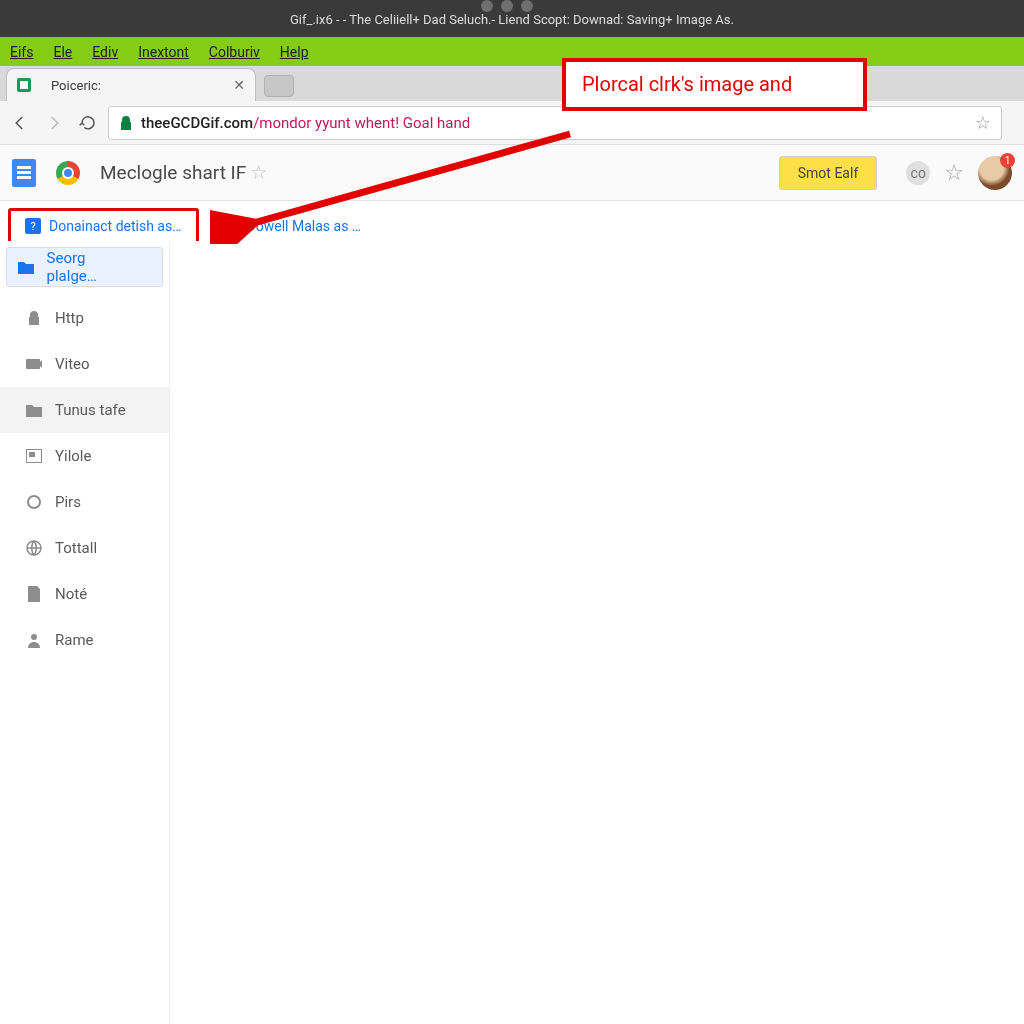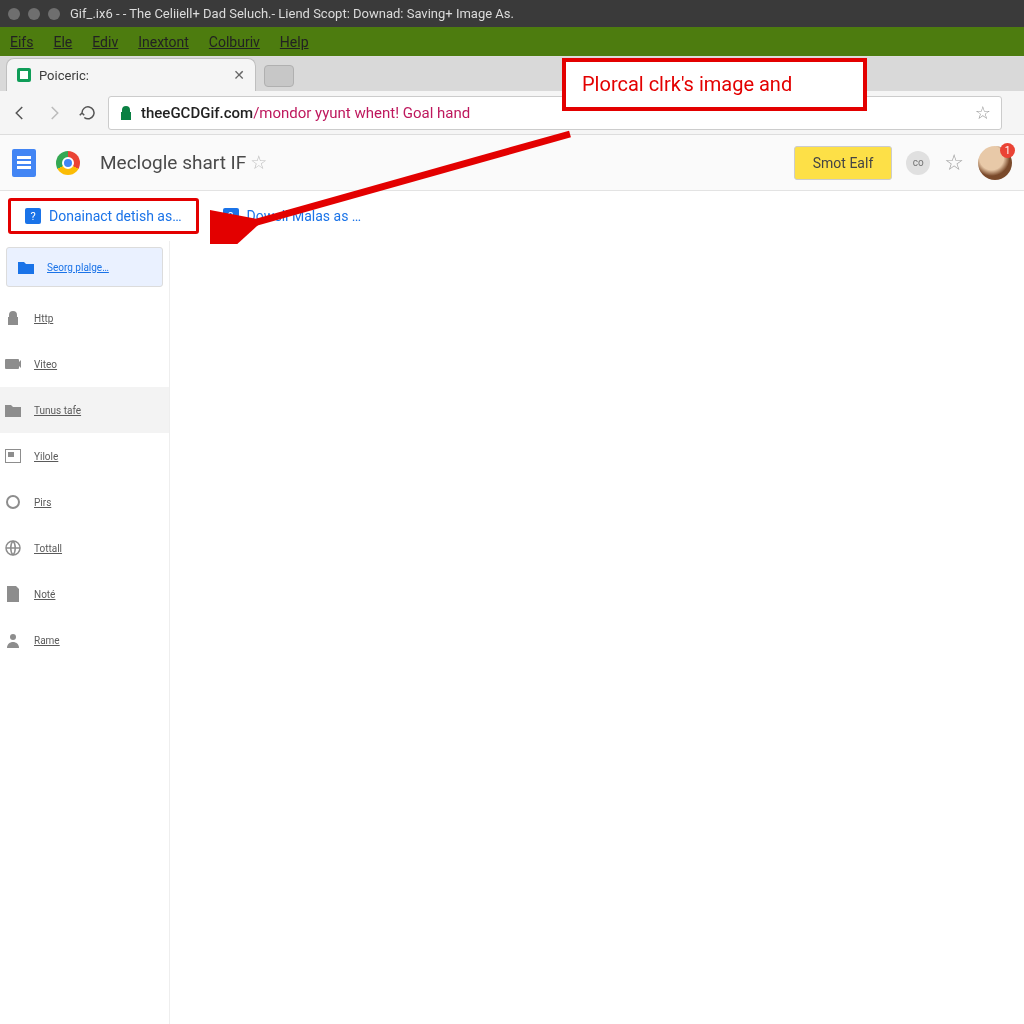--- a/index.html
+++ b/index.html
@@ -1,31 +1,31 @@
 <!DOCTYPE html>
 <html><head>
 <meta charset="utf-8">
 <style>
   * { box-sizing: border-box; margin: 0; padding: 0; font-family: -apple-system, "Segoe UI", Roboto, Arial, sans-serif; }
   html, body { width: 1024px; height: 1024px; background: #fff; overflow: hidden; }
 
   
-  .os-titlebar { height: 27px; background: #3a3a3a; color: #dcdcdc; display: flex; align-items: center; padding: 0 8px; font-size: 13px; }
+  .os-titlebar { height: 37px; background: #3a3a3a; color: #dcdcdc; display: flex; align-items: center; padding: 0 8px; font-size: 13px; flex-direction: column; }
   .traffic-lights { display: flex; gap: 8px; margin-right: 10px; }
   .traffic-lights span { width: 12px; height: 12px; border-radius: 50%; background: #6f6f6f; display: inline-block; }
   .os-title { white-space: nowrap; overflow: hidden; text-overflow: ellipsis; }
 
   
-  .menu-bar { height: 30px; background: #4d7c0f; display: flex; align-items: center; gap: 20px; padding: 8px 10px; font-size: 14px; color: #222; border-bottom: 1px solid #ddd; }
+  .menu-bar { height: 30px; background: #84cc16; display: flex; align-items: center; gap: 20px; padding: 8px 10px; font-size: 14px; color: #222; border-bottom: 1px solid #ddd; }
   .menu-item { cursor: default; }
   .menu-item .u { text-decoration: underline; }
 
   
   .tab-strip { height: 34px; background: #d9d9d9; display: flex; align-items: flex-end; padding-left: 6px; position: relative; }
-  .tab { display: flex; align-items: center; gap: 8px; height: 30px; background: #f5f5f5; border: 1px solid #bfbfbf; border-bottom: none; border-top-left-radius: 8px; border-top-right-radius: 8px; padding: 16px 10px; font-size: 13px; color: #3c3c3c; min-width: 250px; position: relative; }
+  .tab { display: flex; align-items: center; gap: 20px; height: 30px; background: #f5f5f5; border: 1px solid #bfbfbf; border-bottom: none; border-top-left-radius: 8px; border-top-right-radius: 8px; padding: 16px 10px; font-size: 13px; color: #3c3c3c; min-width: 250px; position: relative; }
   .tab .favicon { width: 14px; height: 14px; background: #0f9d58; border-radius: 2px; position: relative; }
   .tab .favicon::after { content: ""; position: absolute; inset: 3px; background: #fff; }
   .tab .close { margin-left: auto; color: #666; font-size: 14px; cursor: pointer; }
   .new-tab { width: 30px; height: 22px; background: #c7c7c7; border: 1px solid #b0b0b0; border-radius: 4px; margin-left: 8px; margin-bottom: 4px; }
 
   
   .addr-row { height: 44px; background: #f5f5f5; border-bottom: 1px solid #ddd; display: flex; align-items: center; padding: 0 6px; gap: 6px; }
   .nav-btn { width: 28px; height: 28px; display: flex; align-items: center; justify-content: center; color: #555; font-size: 18px; }
   .nav-btn.disabled { color: #bbb; }
   .omnibox { flex: 1; height: 34px; background: #fff; border: 1px solid #ccc; border-radius: 3px; display: flex; align-items: center; padding: 0 10px; gap: 8px; font-size: 15px; color: #222; overflow: hidden; }
@@ -38,37 +38,37 @@
   
   .doc-bar { height: 56px; background: #fafafa; border-bottom: 1px solid #e3e3e3; display: flex; align-items: center; padding: 0 12px; gap: 20px; position: relative; }
   .app-logo { width: 24px; height: 28px; background: #4285f4; border-radius: 2px; position: relative; }
   .app-logo::after { content: ""; position: absolute; left: 5px; right: 5px; top: 7px; height: 3px; background: #fff; box-shadow: 0 5px 0 #fff, 0 10px 0 #fff; }
   .chrome-logo { width: 24px; height: 24px; border-radius: 50%; background: conic-gradient(#ea4335 0 120deg,#fbbc05 120deg 240deg,#34a853 240deg 360deg); position: relative; }
   .chrome-logo::after { content: ""; position: absolute; inset: 6px; background: #4285f4; border: 2px solid #fff; border-radius: 50%; }
   .doc-title { font-size: 19px; color: #4a4a4a; }
   .doc-title .star { color: #bdbdbd; margin-left: 4px; }
   .doc-right { margin-left: auto; display: flex; align-items: center; gap: 14px; }
   .share-btn { height: 34px; padding: 0 18px; border: 1px solid #ccc; border-radius: 3px; background: #fde047; color: #444; font-size: 14px; display: flex; align-items: center; }
-  .circle-icon { width: 24px; height: 24px; border-radius: 50%; display: flex; align-items: center; justify-content: center; font-size: 10px; }
+  .circle-icon { width: 24px; height: 24px; border-radius: 50%; display: flex; align-items: center; justify-content: center; font-size: 14px; margin-left: 15px; }
   .grey-circle { background: #e0e0e0; color: #757575; }
   .star-large { color: #9f9f9f; font-size: 22px; }
   .avatar { width: 34px; height: 34px; border-radius: 50%; background: radial-gradient(circle at 40% 35%, #e8c9a8 0 40%, #7a4a2b 60%); position: relative; }
   .avatar .badge { position: absolute; top: -3px; right: -3px; width: 15px; height: 15px; background: #ea4335; color: #fff; border-radius: 50%; font-size: 10px; display: flex; align-items: center; justify-content: center; }
 
   
   .toolbar-row { height: 50px; background: #fff; display: flex; align-items: center; padding: 0 8px; gap: 10px; }
   .tool-chip { display: flex; align-items: center; gap: 8px; height: 36px; padding: 0 14px; font-size: 14px; color: #1a73e8; border-radius: 3px; position: relative; }
   .tool-chip .sq { width: 16px; height: 16px; background: #1a73e8; border-radius: 2px; display: inline-block; position: relative; }
   .tool-chip .sq::after { content: "?"; position: absolute; inset: 0; color: #fff; font-size: 11px; display: flex; align-items: center; justify-content: center; }
   .tool-chip.highlight { border: 3px solid #e30000; background: #fff; }
 
   
   .body-area { position: absolute; top: 241px; bottom: 0; left: 0; right: 0; display: flex; }
   .sidebar { width: 170px; background: #fff; border-right: 1px solid #eee; padding-top: 6px; }
-  .sidebar .side-row { position: relative; height: 46px; display: flex; align-items: center; gap: 12px; padding: 0 4px; font-size: 10px; color: #5a5a5a; text-decoration: underline; }
+  .sidebar .side-row { position: relative; height: 46px; display: flex; align-items: center; gap: 12px; padding: 0 25px; font-size: 15px; color: #5a5a5a; }
   .sidebar .side-row.active { background: #eaf1ff; color: #1a73e8; border-left: 4px solid #1a73e8; padding-left: 10px; }
   .sidebar .side-row.active .side-icon { color: #1a73e8; }
   .sidebar .side-row.selected-box { border: 1px solid #dcdcdc; margin: 0 6px 8px 6px; border-radius: 3px; height: 40px; color: #1a73e8; }
   .side-icon { width: 18px; height: 18px; display: flex; align-items: center; justify-content: center; color: #8d8d8d; }
   .content-area { flex: 1; background: #fff; }
 
   
   .callout { position: absolute; left: 562px; top: 58px; width: 305px; border: 4px solid #e30000; background: #fff; padding: 10px 16px; font-size: 20px; color: #e30000; font-weight: 400; line-height: 1.25; z-index: 50; }
   .arrow-svg { position: absolute; left: 210px; top: 124px; z-index: 49; pointer-events: none; }
 

